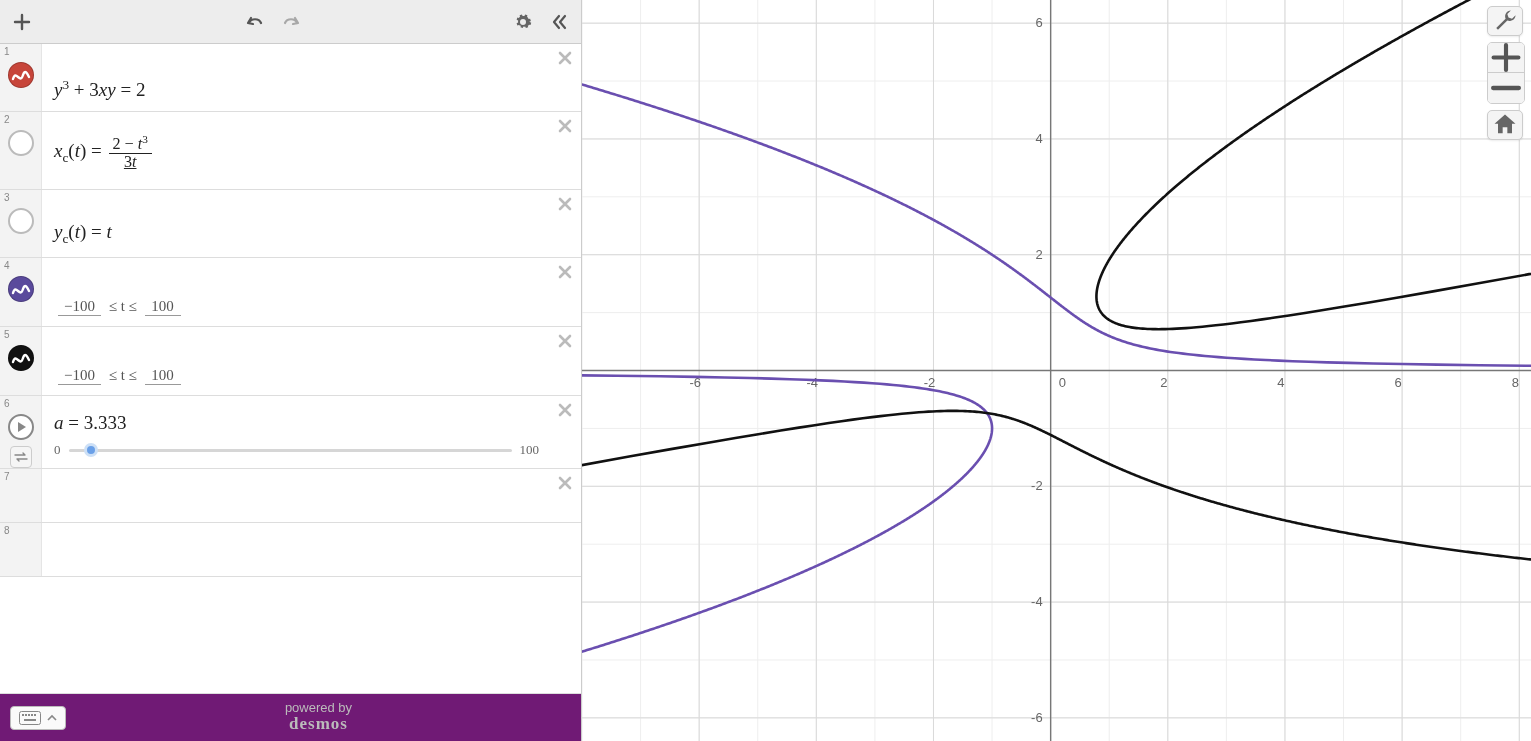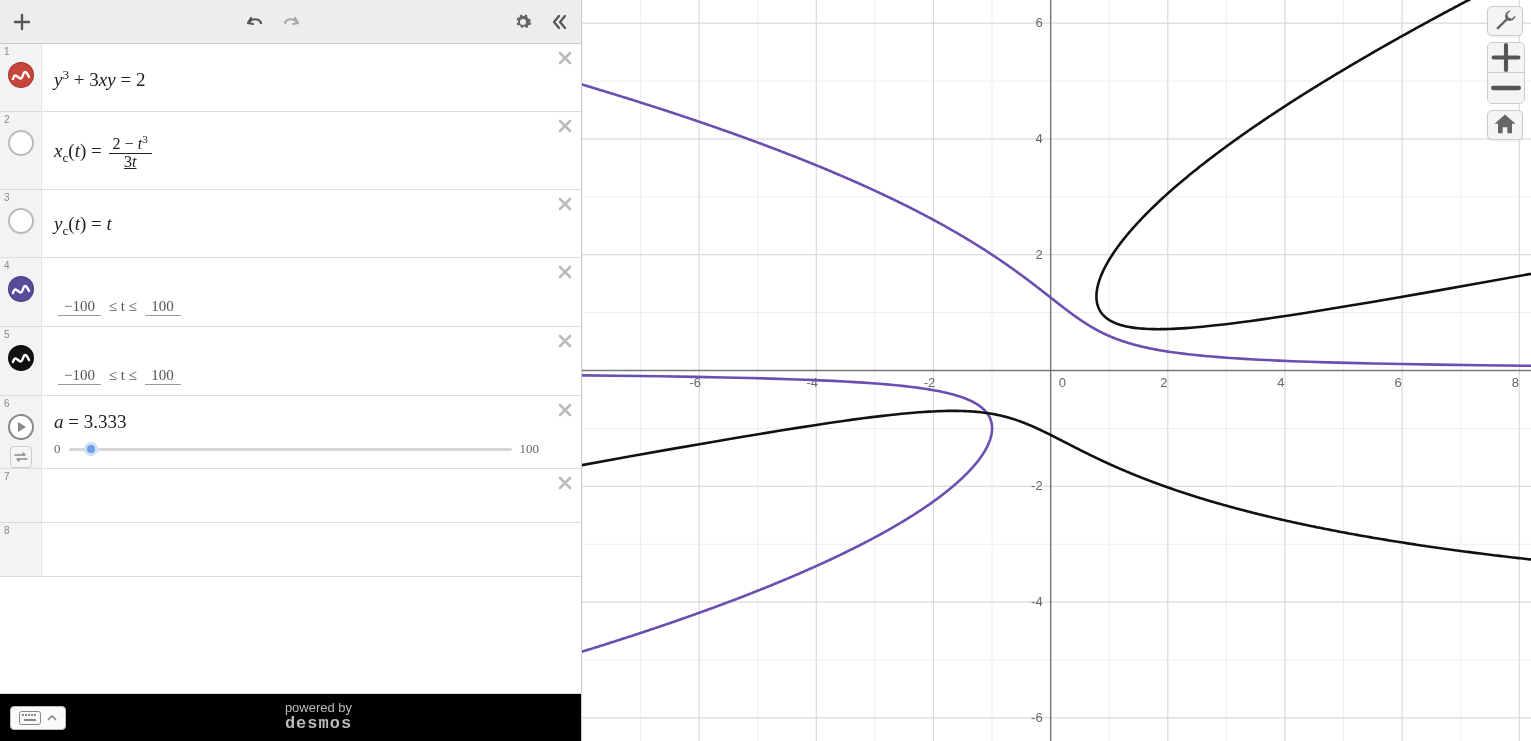--- a/index.html
+++ b/index.html
@@ -11,38 +11,38 @@
   .tb-spacer { flex:1; }
   .exprlist { flex:1; overflow:auto; background:#fff; }
   .expr-row { display:flex; border-bottom:1px solid #ddd; position:relative; min-height:68px; background:#fff; }
   .expr-row.short { min-height:54px; }
   .expr-gutter { width:42px; background:#f3f3f3; border-right:1px solid #e5e5e5; display:flex; flex-direction:column; align-items:center; padding-top:4px; position:relative; }
   .expr-index { position:absolute; top:2px; left:4px; font-size:10px; color:#888; }
   .expr-icon { margin-top:14px; width:26px; height:26px; border-radius:50%; display:flex; align-items:center; justify-content:center; }
   .expr-icon.empty { border:2px solid #bbb; background:#fff; }
   .expr-icon.swatch { border:1px solid rgba(0,0,0,0.2); }
   .expr-icon.play { border:2px solid #888; background:#fff; color:#888; }
-  .expr-body { flex:1; padding:14px 36px 10px 12px; font-family: "Times New Roman", serif; font-size:19px; color:#222; display:flex; flex-direction:column; justify-content:center; }
+  .expr-body { flex:1; padding:14px 36px 10px 12px; font-family: "Times New Roman", serif; font-size:19px; color:#222; display:flex; flex-direction:column; justify-content:flex-end; }
   .expr-close { position:absolute; top:6px; right:8px; color:#bbb; cursor:pointer; }
   .sub { font-size:0.7em; vertical-align:sub; }
   .sup { font-size:0.7em; vertical-align:super; }
   .frac { display:inline-block; text-align:center; vertical-align:middle; font-size:0.85em; line-height:1.05; margin:8px 2px;}
   .frac .num { display:block; border-bottom:1px solid #222; padding:0 4px; }
   .frac .den { display:block; padding:0 4px;text-decoration:underline; }
   .domain-line { margin-top:26px; font-size:15px; color:#555; font-family:"Times New Roman",serif; }
   .domain-line .ed { border-bottom:1px solid #999; padding:0 6px; margin:0 4px; display:inline-block; min-width:36px; text-align:center;}
   .slider-wrap { display:flex; align-items:center; gap:8px; margin-top:8px; font-size:13px; color:#666; padding-right:6px;}
   .slider-track { flex:1; height:16px; position:relative; }
   .slider-rail { position:absolute; left:0; right:0; top:7px; height:3px; background:#d6d6d6; border-radius:2px;}
   .slider-thumb { position:absolute; top:1px; width:14px; height:14px; border-radius:50%; background:#6aa0e8; border:3px solid #cde0f6; transform:translateX(-50%); }
   .loop-icon { width:22px; height:22px; display:flex; align-items:center; justify-content:center; color:#888; border:1px solid #ccc; border-radius:4px; background:#f5f5f5; margin-top:6px;}
-  .footer { height:48px; border-top:1px solid #ddd; background:#000000; display:flex; align-items:center; padding:0 10px; }
+  .footer { height:48px; border-top:1px solid #ddd; background:#701a75; display:flex; align-items:center; padding:0 10px; }
   .kb-btn { border:1px solid #bbb; border-radius:4px; padding:4px 8px; display:flex; align-items:center; gap:6px; color:#666; cursor:pointer; background:#fafafa; }
   .powered { flex:1; text-align:center; color:#bbb; font-size:13px; line-height:1.1; }
-  .powered .d { font-family: Liberation Mono, monospace; font-weight:600; letter-spacing:1px; font-size:17px; }
+  .powered .d { font-family: Liberation Serif, serif; font-weight:600; letter-spacing:1px; font-size:17px; }
   .graph { flex:1; position:relative; background:#fff; }
   .graph svg { width:100%; height:100%; display:block; }
   .side-ctrls { position:absolute; top:6px; right:6px; display:flex; flex-direction:column; gap:6px; }
   .side-ctrls .btn { width:36px; height:30px; background:#f4f4f4; border:1px solid #ccc; border-radius:5px; display:flex; align-items:center; justify-content:center; color:#555; cursor:pointer; box-shadow:0 1px 2px rgba(0,0,0,0.08);}
   .zoom-group { display:flex; flex-direction:column; border:1px solid #ccc; border-radius:5px; overflow:hidden; }
   .zoom-group .zbtn { width:36px; height:30px; background:#f4f4f4; display:flex; align-items:center; justify-content:center; color:#555; cursor:pointer; }
   .zoom-group .zbtn:first-child { border-bottom:1px solid #ccc; }
   .axis-label { fill:#666; font-size:13px; font-family:Arial; }
 </style>
 </head>

